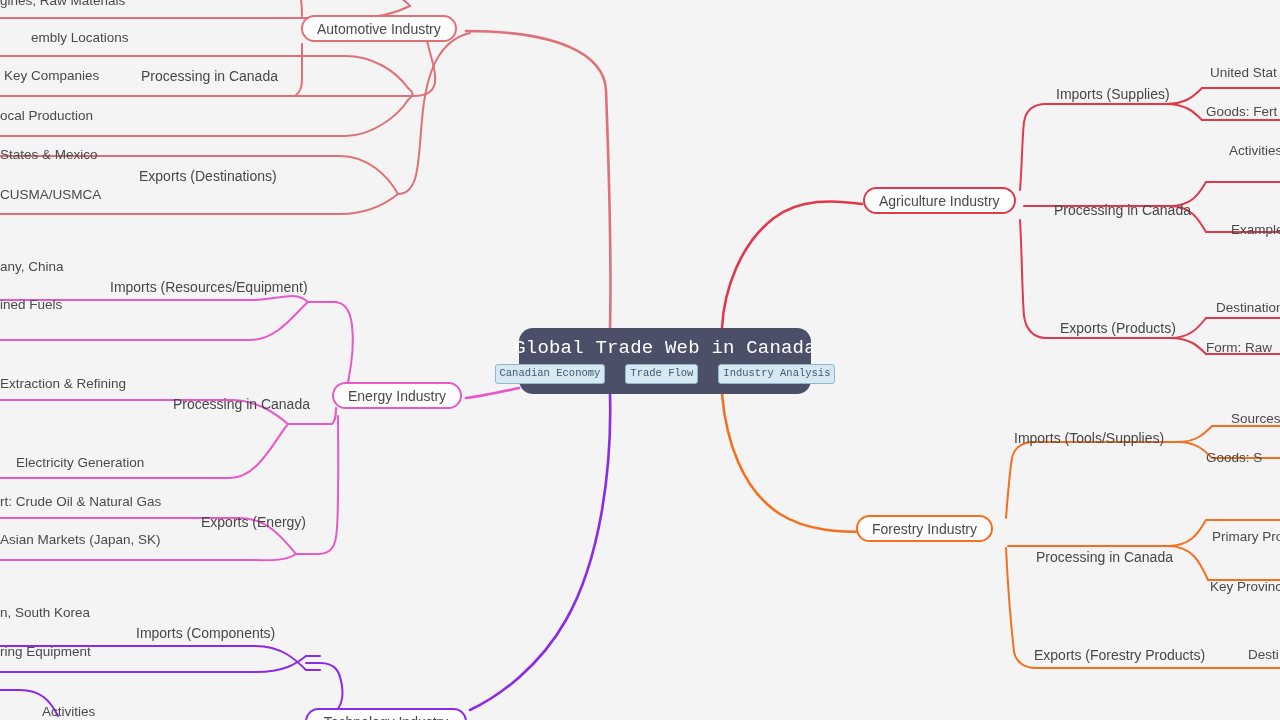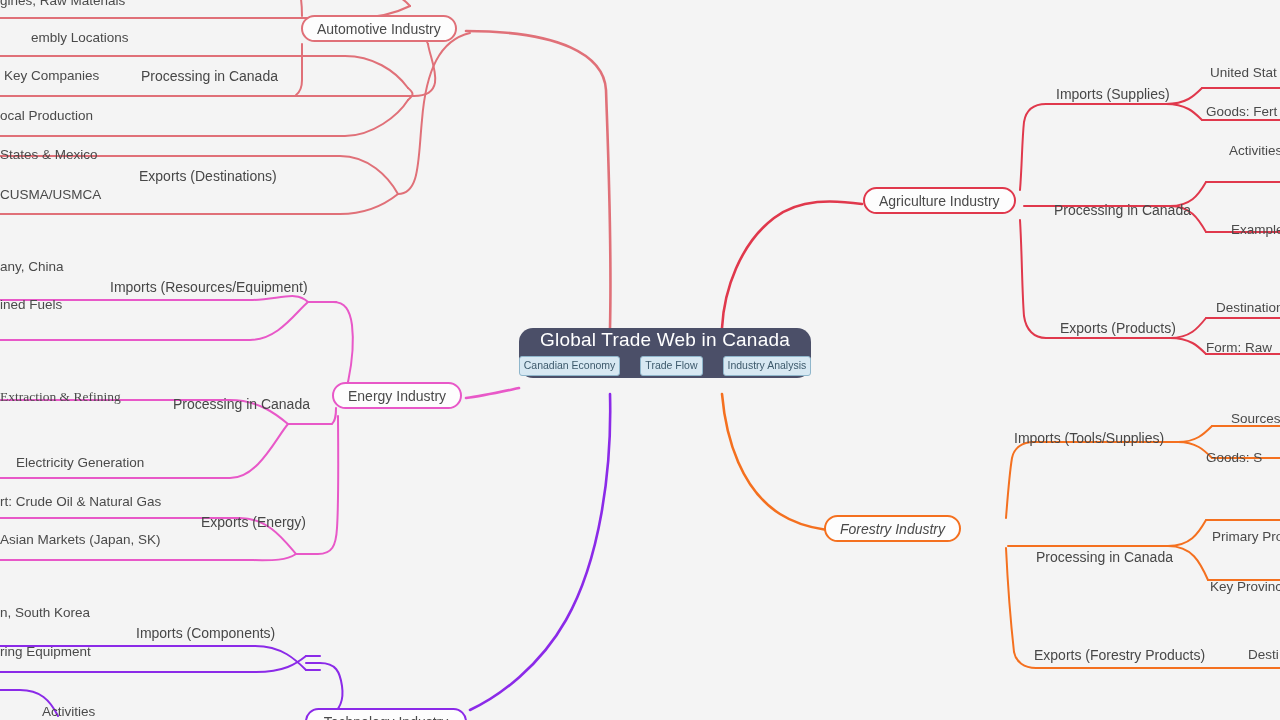--- a/index.html
+++ b/index.html
@@ -8,24 +8,24 @@
     width:1280px;height:720px;overflow:hidden;
     background:#f4f4f4;
     font-family:"Liberation Sans","DejaVu Sans",sans-serif;
     position:relative;
   }
   #stage{position:absolute;inset:0;width:1280px;height:720px;}
   svg#wires{position:absolute;left:0;top:0;width:1280px;height:720px;}
 
   
   .central{
-    position:absolute;left:519px;top:328px;width:292px;height:50px;
+    position:absolute;left:519px;top:328px;width:292px;height:66px;
     background:#4b4f68;border-radius:14px;
     display:flex;flex-direction:column;align-items:center;justify-content:center;
-    box-sizing:border-box;z-index:30;
+    box-sizing:border-box;z-index:30;font-family:Liberation Mono, monospace;
   }
   .central-title{
     color:#ffffff;font-size:19px;letter-spacing:.2px;line-height:1.1;
     margin-bottom:5px;white-space:nowrap;
   }
   .tag-row{display:flex;gap:20px;}
   .tag{
     background:#d7e8f2;color:#3d5a6c;border:1px solid #8fb6cb;
     border-radius:3px;font-size:10.5px;line-height:1;
     padding:3px 4px 4px 4px;white-space:nowrap;
@@ -173,37 +173,37 @@
   </div>
 
   <div class="node" style="left:305px;top:708px;border-color:#8b2ae8;width:162px;">
     <span>Technology Industry</span>
   </div>
 
   <div class="node" style="left:863px;top:187px;border-color:#e0384c;">
     <span>Agriculture Industry</span>
   </div>
 
-  <div class="node" style="left:824px;top:515px;border-color:#f4701f;font-style:italic;">
+  <div class="node" style="left:856px;top:515px;border-color:#f4701f;">
     <span>Forestry Industry</span>
   </div>
 
   <div class="lbl sub" style="left:0px;top:-6px;">gines, Raw Materials</div>
   <div class="lbl sub" style="left:0px;top:31px;margin-left:31px;">embly Locations</div>
   <div class="lbl sub" style="left:4px;top:69px;">Key Companies</div>
   <div class="lbl" style="left:141px;top:69px;">Processing in Canada</div>
   <div class="lbl sub" style="left:0px;top:109px;">ocal Production</div>
   <div class="lbl sub" style="left:0px;top:148px;">States &amp; Mexico</div>
   <div class="lbl" style="left:139px;top:169px;">Exports (Destinations)</div>
   <div class="lbl sub" style="left:0px;top:188px;">CUSMA/USMCA</div>
 
   <div class="lbl sub" style="left:0px;top:260px;">any, China</div>
   <div class="lbl" style="left:110px;top:280px;">Imports (Resources/Equipment)</div>
   <div class="lbl sub" style="left:0px;top:298px;">ined Fuels</div>
-  <div class="lbl sub" style="left:0px;top:390px;font-family:Liberation Serif, serif;">Extraction &amp; Refining</div>
+  <div class="lbl sub" style="left:0px;top:377px;">Extraction &amp; Refining</div>
   <div class="lbl" style="left:173px;top:397px;">Processing in Canada</div>
   <div class="lbl sub" style="left:16px;top:456px;">Electricity Generation</div>
   <div class="lbl sub" style="left:0px;top:495px;">rt: Crude Oil &amp; Natural Gas</div>
   <div class="lbl" style="left:201px;top:515px;">Exports (Energy)</div>
   <div class="lbl sub" style="left:0px;top:533px;">Asian Markets (Japan, SK)</div>
 
   <div class="lbl sub" style="left:0px;top:606px;">n, South Korea</div>
   <div class="lbl" style="left:136px;top:626px;">Imports (Components)</div>
   <div class="lbl sub" style="left:0px;top:645px;">ring Equipment</div>
   <div class="lbl sub" style="left:42px;top:705px;">Activities</div>

